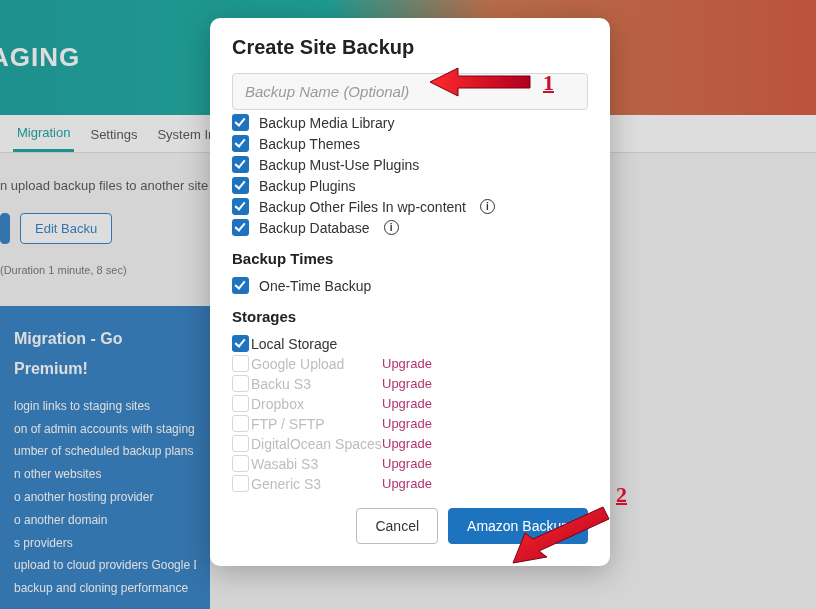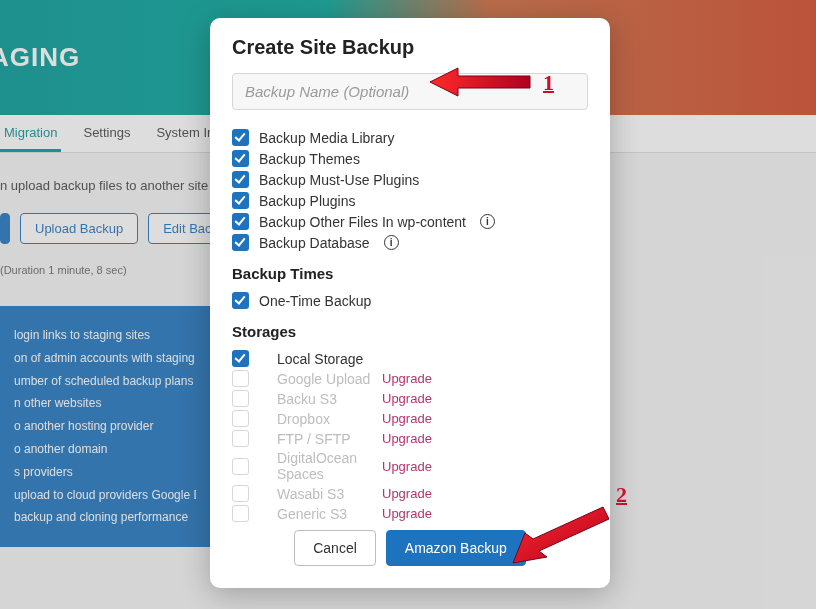--- a/index.html
+++ b/index.html
@@ -9,59 +9,59 @@
     background: #f5f5f5;
     position: relative;
   }
   .bg { position: absolute; inset:0; }
   .bg .banner {
     height: 115px;
     background: linear-gradient(90deg,#009896 0%, #00a79a 40%, #cf6a3c 60%, #d24726 100%);
     color:#fff; display:flex; align-items:center; padding-left:0;
   }
   .bg .banner h1 { font-size:26px; font-weight:600; letter-spacing:1px; margin-left:-10px; }
-  .bg .tabs { background:#fff; border-bottom:1px solid #ddd; height:38px; display:flex; gap:18px; padding-left:0; font-size:13px; color:#444; }
+  .bg .tabs { background:#fff; border-bottom:1px solid #ddd; height:38px; display:flex; align-items:center; gap:12px; padding-left:13px; font-size:13px; color:#444; }
   .bg .tabs .tab { padding:10px 4px 9px; cursor:pointer; }
   .bg .tabs .tab.active { color:#009896; border-bottom:3px solid #009896; font-weight:500;}
   .bg .subtext { padding:25px 0 10px 0; font-size:13px; color:#444;}
   .bg .btnrow { display:flex; gap:10px; padding:10px 0 0 0; }
   .bg .btn { border:1px solid #1e73be; background:#fff; color:#1e73be; padding:7px 14px; border-radius:4px; font-size:13px;}
   .bg .btn.primary { background:#1e73be; color:#fff; width:10px; padding:7px 3px; }
   .bg .dur { font-size:11px; color:#666; padding-top:20px;}
   .bg .premium { margin-top:30px; background:#1e73be; color:#fff; padding:18px 14px; width:210px; font-size:12px; line-height:1.9;}
   .bg .premium h3 { font-size:16px; margin-bottom:10px; font-weight:600;}
   .bg .premium .pi { white-space:nowrap; overflow:hidden;}
   .overlay { position:absolute; inset:0; background:rgba(120,120,120,0.25);}
   .modal {
     position:absolute; left:210px; top:18px; width:400px; background:#fff;
     border-radius:10px; padding:18px 22px 22px; box-shadow:0 6px 30px rgba(0,0,0,0.25);
   }
   .modal h2 { font-size:20px; font-weight:700; color:#222; margin-bottom:14px;}
   .modal .name-input {
     width:100%; border:1px solid #d7d7d7; background:#f7f7f7; border-radius:4px;
-    padding:9px 12px; font-size:15px; color:#999; margin-bottom:15px;
+    padding:9px 12px; font-size:15px; color:#999; margin-bottom:0;
   }
   .modal .name-input::placeholder { color:#9a9a9a; font-style:italic;}
   .chk-row { display:flex; align-items:center; gap:10px; font-size:14px; color:#333; margin:4px 0;}
   .chk {
     width:17px; height:17px; border-radius:3px; background:#1e73be; position:relative; flex-shrink:0;
   }
   .chk::after {
     content:""; position:absolute; left:5px; top:1.5px; width:4px; height:8px;
     border:solid #fff; border-width:0 2px 2px 0; transform:rotate(40deg);
   }
   .chk.empty { background:#fff; border:1px solid #d7d7d7;}
   .chk.empty::after { display:none;}
   .section-h { font-size:15px; font-weight:700; color:#222; margin:14px 0 10px;}
   .info-ico { display:inline-flex; width:15px; height:15px; border:1.5px solid #333; border-radius:50%; align-items:center; justify-content:center; font-size:10px; font-weight:bold; margin-left:4px;}
   .storage-row { display:flex; align-items:center; font-size:14px; margin:3px 0;}
-  .storage-row .label { color:#bdbdbd; flex:0 0 150px; display:flex; align-items:center; gap:28px;}
+  .storage-row .label { color:#bdbdbd; flex:0 0 150px; display:flex; align-items:center; gap:2px;}
   .storage-row .upgrade { color:#b3356e; font-size:13px; }
   .storage-row.enabled .label { color:#333;}
-  .modal-footer { display:flex; justify-content:center; gap:10px; margin-top:8px;}
+  .modal-footer { display:flex; justify-content:flex-end; gap:10px; margin-top:16px;}
   .m-btn { padding:9px 18px; border-radius:4px; font-size:14px; border:1px solid #bcbcbc; background:#fff; color:#333; cursor:pointer;}
   .m-btn.primary { background:#1e73be; border-color:#1e73be; color:#fff; font-weight:500;}
   .annot { position:absolute; pointer-events:none; }
   .annot-num {
     font-family: "Comic Sans MS", cursive; font-weight:bold; font-size:22px;
     color:#c8102e; text-decoration:underline; text-decoration-thickness:2px;
   }
   .arrow-svg { position:absolute; }
 </style>
 </head>
@@ -72,25 +72,25 @@
     <h1>AGING</h1>
   </div>
   <div class="tabs">
     <div class="tab active">Migration</div>
     <div class="tab">Settings</div>
     <div class="tab">System Info</div>
   </div>
   <div class="subtext">n upload backup files to another site to tran</div>
   <div class="btnrow">
     <div class="btn primary"></div>
-    <div class="btn">Upload Backup</div>
     <div class="btn">Edit Backu</div>
   </div>
   <div class="dur">(Duration 1 minute, 8 sec)</div>
   <div class="premium">
+    <h3>Migration - Go Premium!</h3>
     <div class="pi">login links to staging sites</div>
     <div class="pi">on of admin accounts with staging sites</div>
     <div class="pi">umber of scheduled backup plans</div>
     <div class="pi">n other websites</div>
     <div class="pi">o another hosting provider</div>
     <div class="pi">o another domain</div>
     <div class="pi">s providers</div>
     <div class="pi">upload to cloud providers Google Drive, A</div>
     <div class="pi">backup and cloning performance</div>
 

